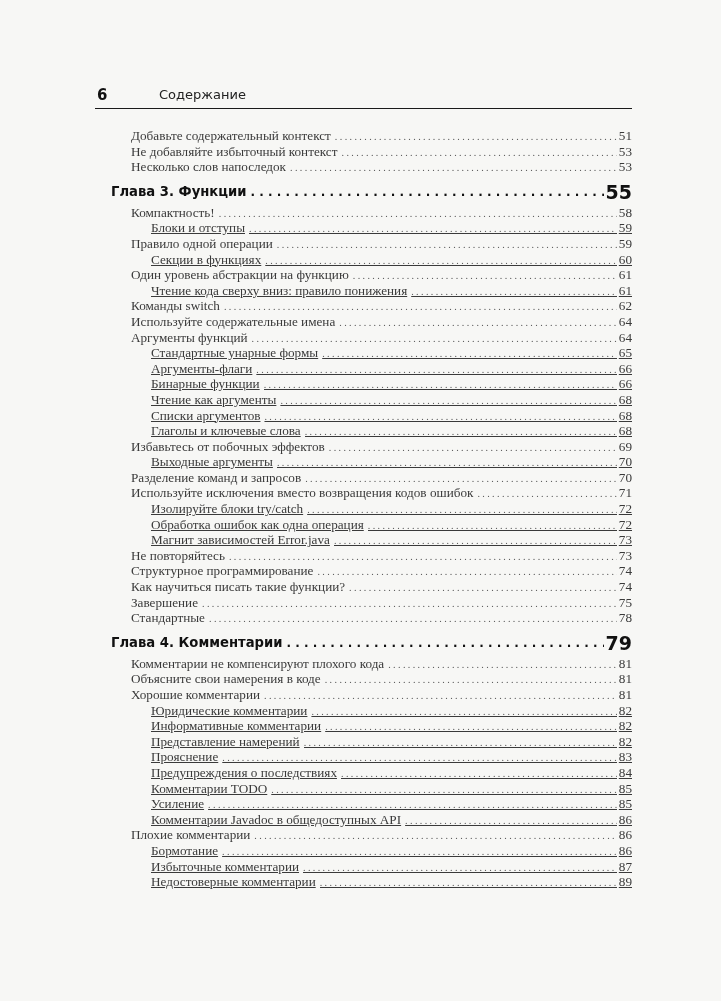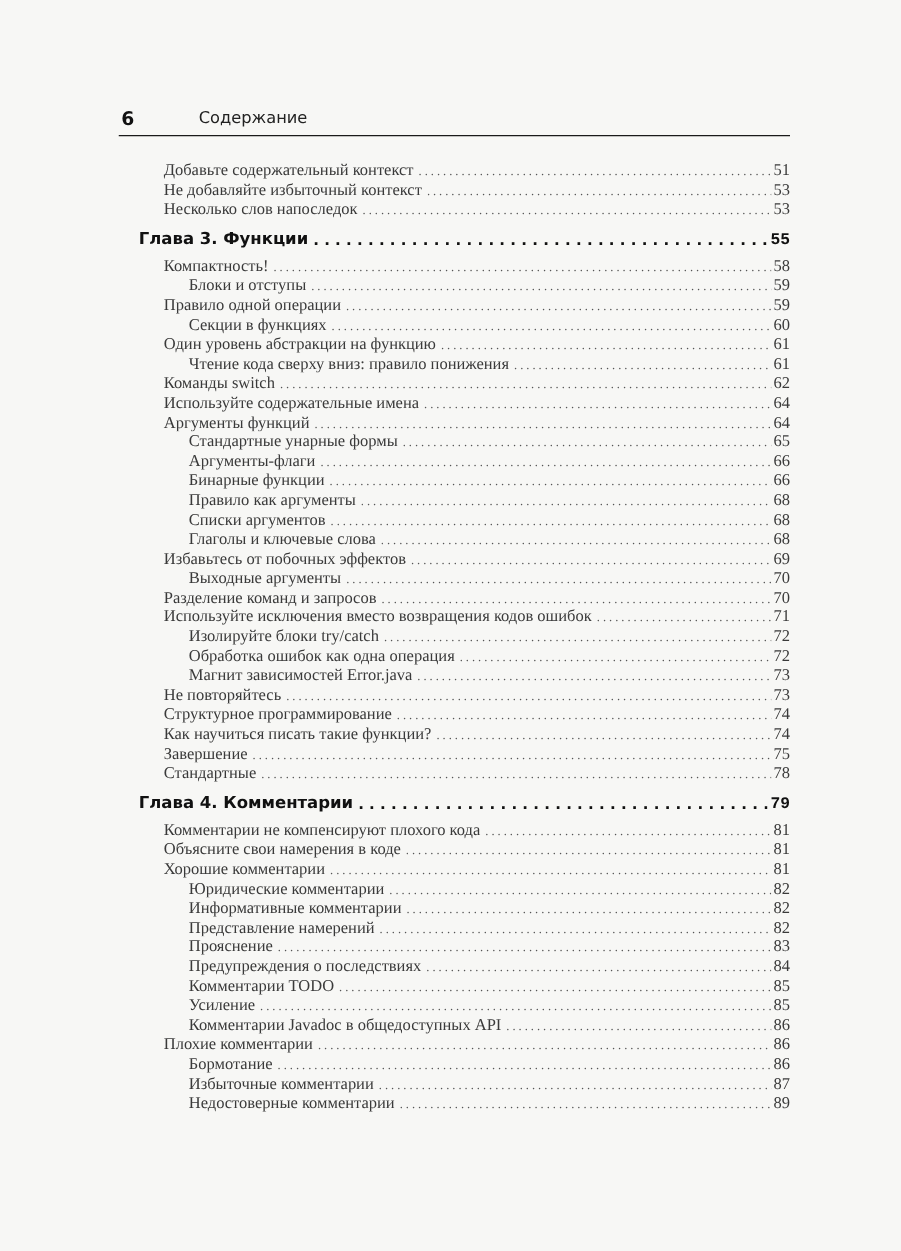--- a/index.html
+++ b/index.html
@@ -67,40 +67,39 @@
       line-height: 1;
     }
     .row .dots::before {
       content: "..............................................................................................................................................................................................................................";
     }
     .row .pg {
       flex: 0 0 auto;
       padding-left: 2px;
     }
     .lvl1 { padding-left: 20px; }
-    .lvl2 { padding-left: 40px; }
+    .lvl2 { padding-left: 40px; text-decoration: underline; }
     .chapter {
       font-family: "DejaVu Sans", sans-serif;
       font-weight: bold;
       font-size: 13.2px;
       color: #111;
       height: 18px;
       margin-top: 8px;
       margin-bottom: 4px;
       align-items: center;
     }
     .chapter .dots {
       font-size: 12px;
       letter-spacing: 4.2px;
       color: #111;
       font-weight: bold;
     }
     .chapter .pg {
-      font-size: 13px;
-      font-family: Liberation Mono, monospace;
+      font-size: 19px;
     }
   </style>
 </head>
 <body>
 
 <div class="running-head">
   <span class="page-num">6</span>
   <span class="head-title">Содержание</span>
 </div>
 
@@ -179,21 +178,21 @@
       <span class="label">Аргументы-флаги</span>
       <span class="dots"></span>
       <span class="pg">66</span>
     </div>
     <div class="row lvl2">
       <span class="label">Бинарные функции</span>
       <span class="dots"></span>
       <span class="pg">66</span>
     </div>
     <div class="row lvl2">
-      <span class="label">Правило как аргументы</span>
+      <span class="label">Чтение как аргументы</span>
       <span class="dots"></span>
       <span class="pg">68</span>
     </div>
     <div class="row lvl2">
       <span class="label">Списки аргументов</span>
       <span class="dots"></span>
       <span class="pg">68</span>
     </div>
     <div class="row lvl2">
       <span class="label">Глаголы и ключевые слова</span>

